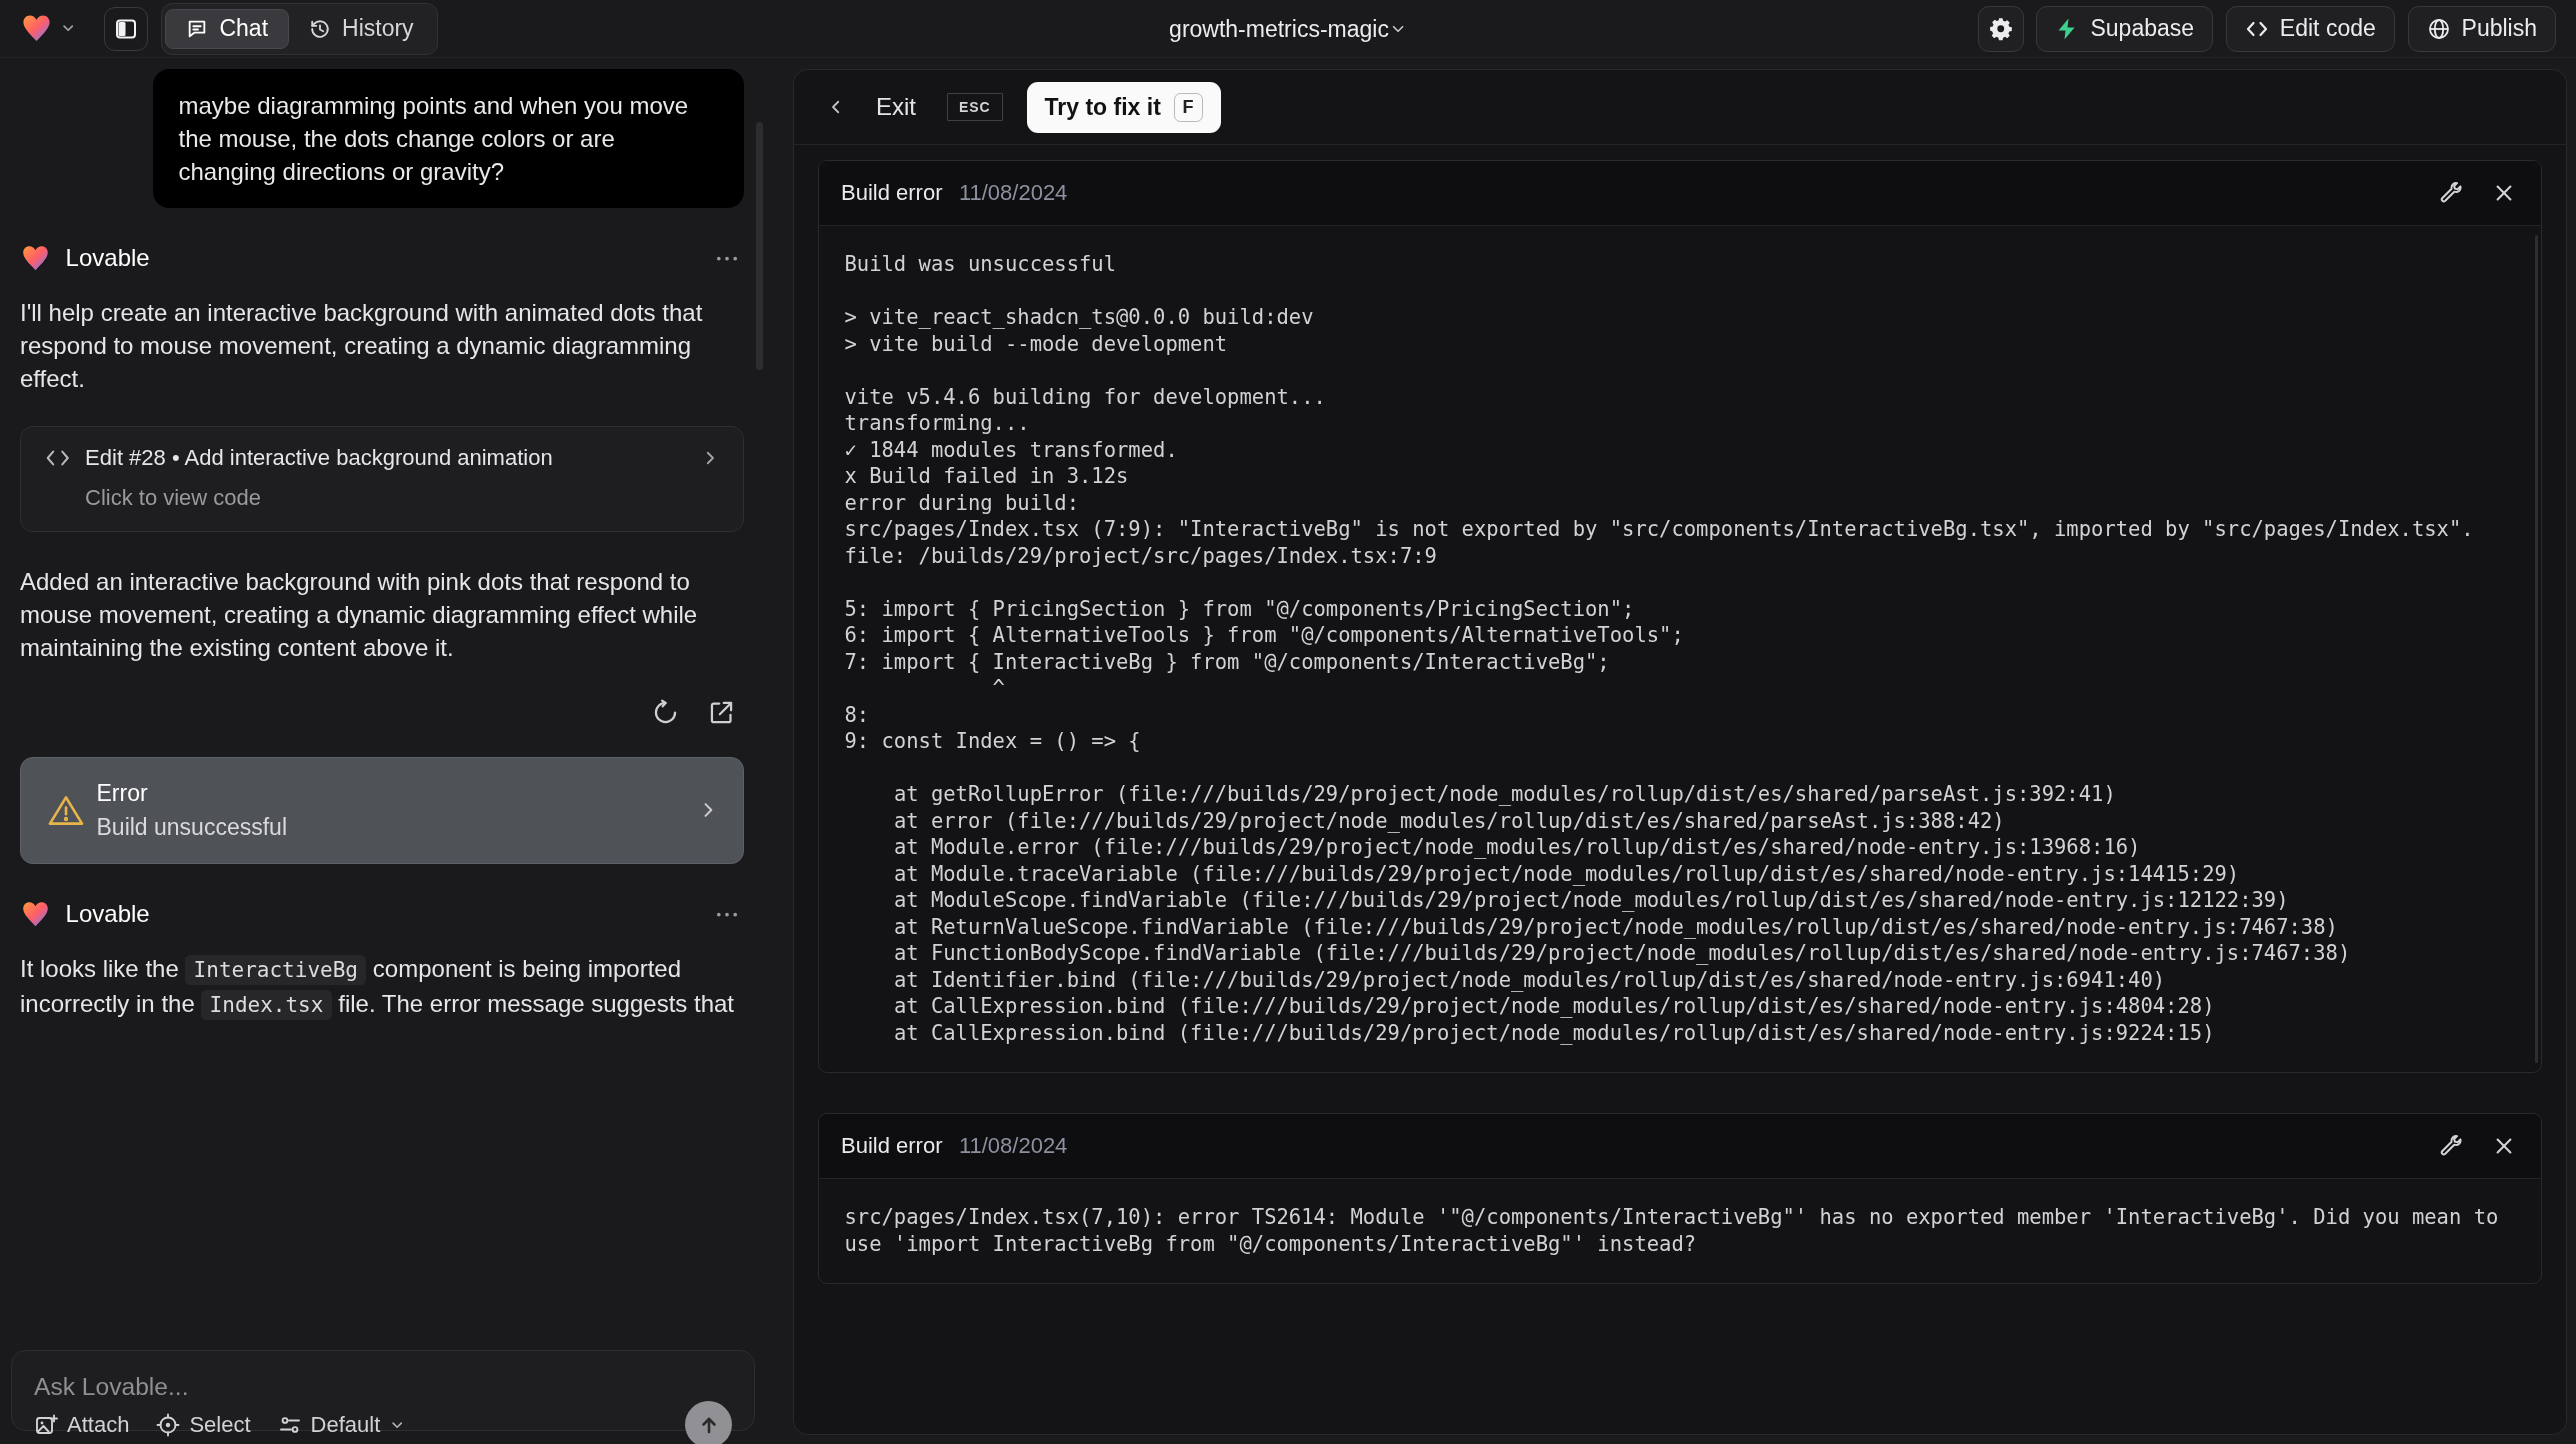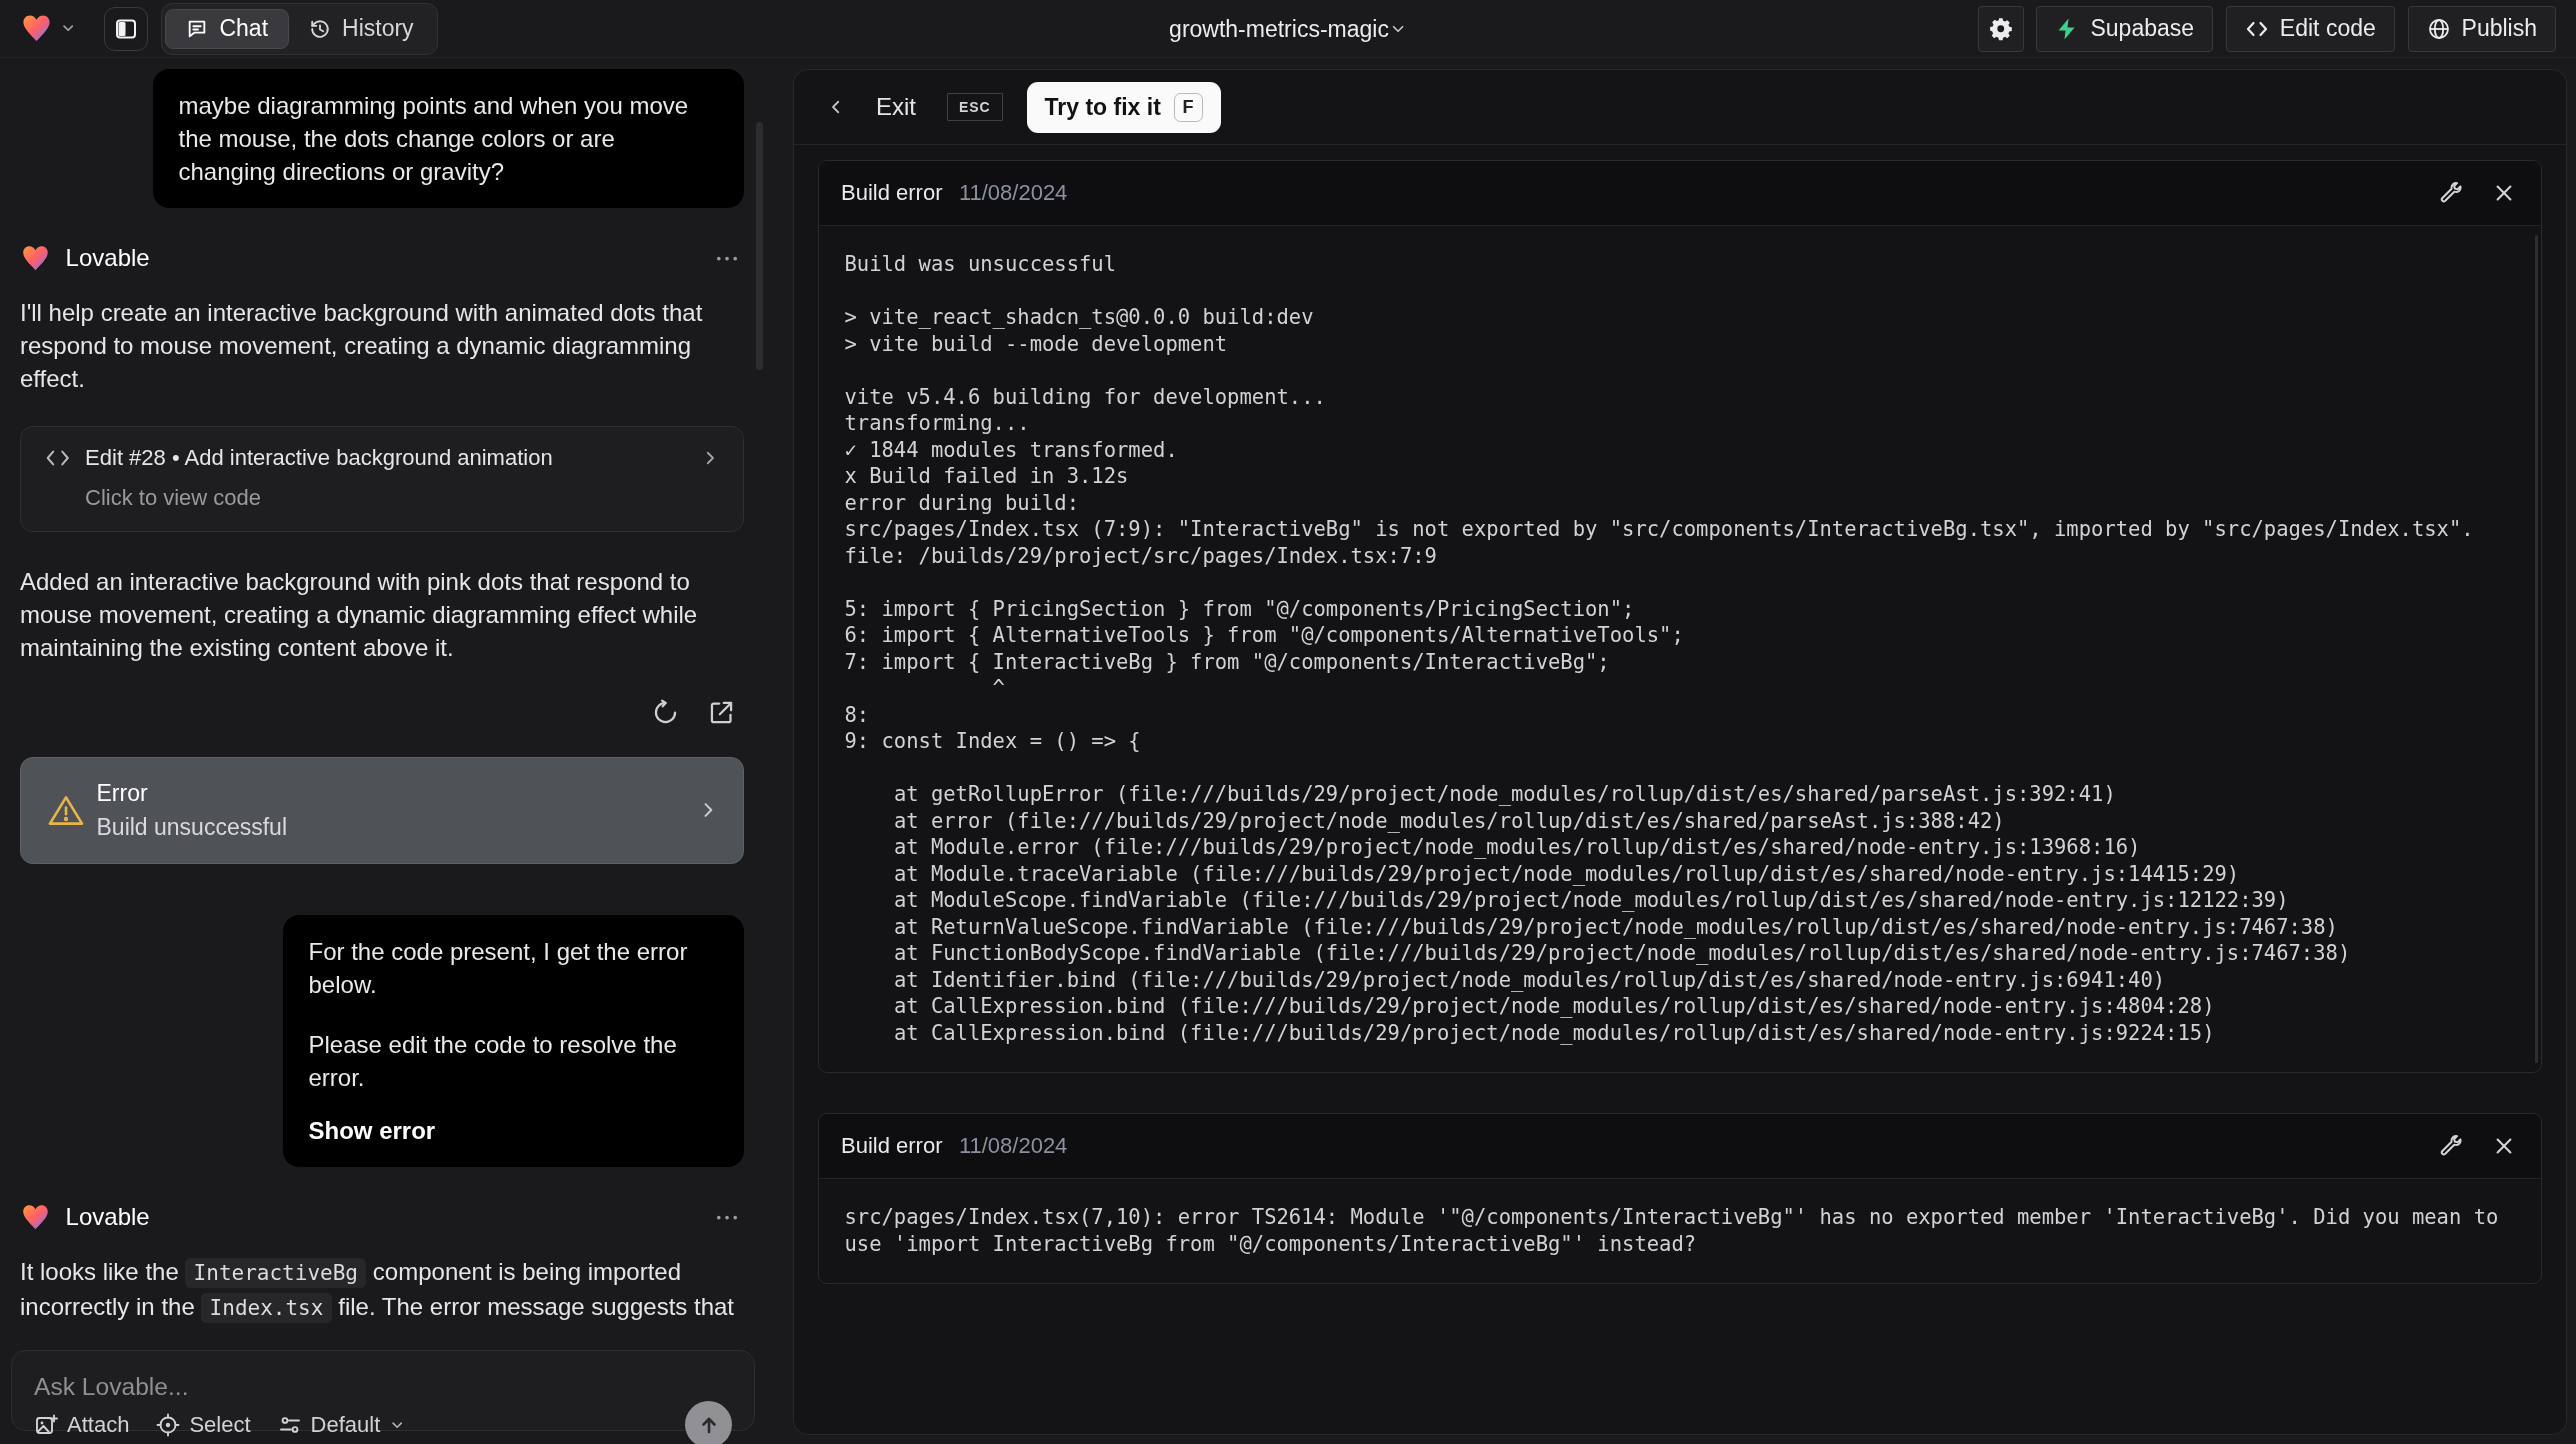--- a/index.html
+++ b/index.html
@@ -33,21 +33,21 @@
   }
   .seg.active { background:#3a3a3e; border:0.9px solid #49494d; color:#ffffff; }
   .topbar-center {
     position:absolute; left:50%; top:0; transform:translateX(-50%);
     height:58px; display:flex; align-items:center; gap:0; cursor:pointer;justify-content:center;
   }
   .topbar-center .title { font-size:23px; color:#ececee; }
   .topbar-right { margin-left:auto; display:flex; align-items:center; gap:12.8px; }
   .tb-btn {
     display:flex; align-items:center; gap:11px; height:46px; padding:0 18px;
-    background:#202022; border:0.9px solid #39393c; border-radius:4px;
+    background:#202022; border:0.9px solid #39393c; border-radius:11px;
     color:#ececee; font-size:23px; cursor:pointer;
   }
   .tb-btn.icon-only { width:46px; padding:0; justify-content:center; }
 
   
   .main { display:flex; height:1386px; }
   .chat-col {
     width:766px; position:relative; display:flex; flex-direction:column;
     padding:3.6px 0 11px;
   }
@@ -353,25 +353,20 @@
           <div class="t">Error</div>
           <div class="s">Build unsuccessful</div>
         </span>
         <span>
           <svg width="20" height="20" viewBox="0 0 24 24" fill="none" stroke="#cbcdd1" stroke-width="2.4" stroke-linecap="round" stroke-linejoin="round">
               <polyline points="9 5 16 12 9 19"></polyline>
             </svg>
         </span>
       </div>
 
-      <div class="bubble user2">
-        <p>For the code present, I get the error below.</p>
-        <p>Please edit the code to resolve the error.</p>
-        <div class="action">Show error</div>
-      </div>
 
       <div class="lovable-row">
         <span>
           <svg width="31" height="31" viewBox="0 0 24 24">
               <path d="M12 21C5.2 14.2 2.5 10.8 2.5 7.4 2.5 4.7 4.6 2.6 7.2 2.6c1.9 0 3.8 1.1 4.8 3 1-1.9 2.9-3 4.8-3 2.6 0 4.7 2.1 4.7 4.8 0 3.4-2.7 6.8-9.5 13.6z" fill="url(#heartGrad)"></path>
             </svg>
         </span>
         <span class="lovable-name">Lovable</span>
         <span class="more-btn">
           <svg width="24" height="7.3" viewBox="0 0 26 8">

